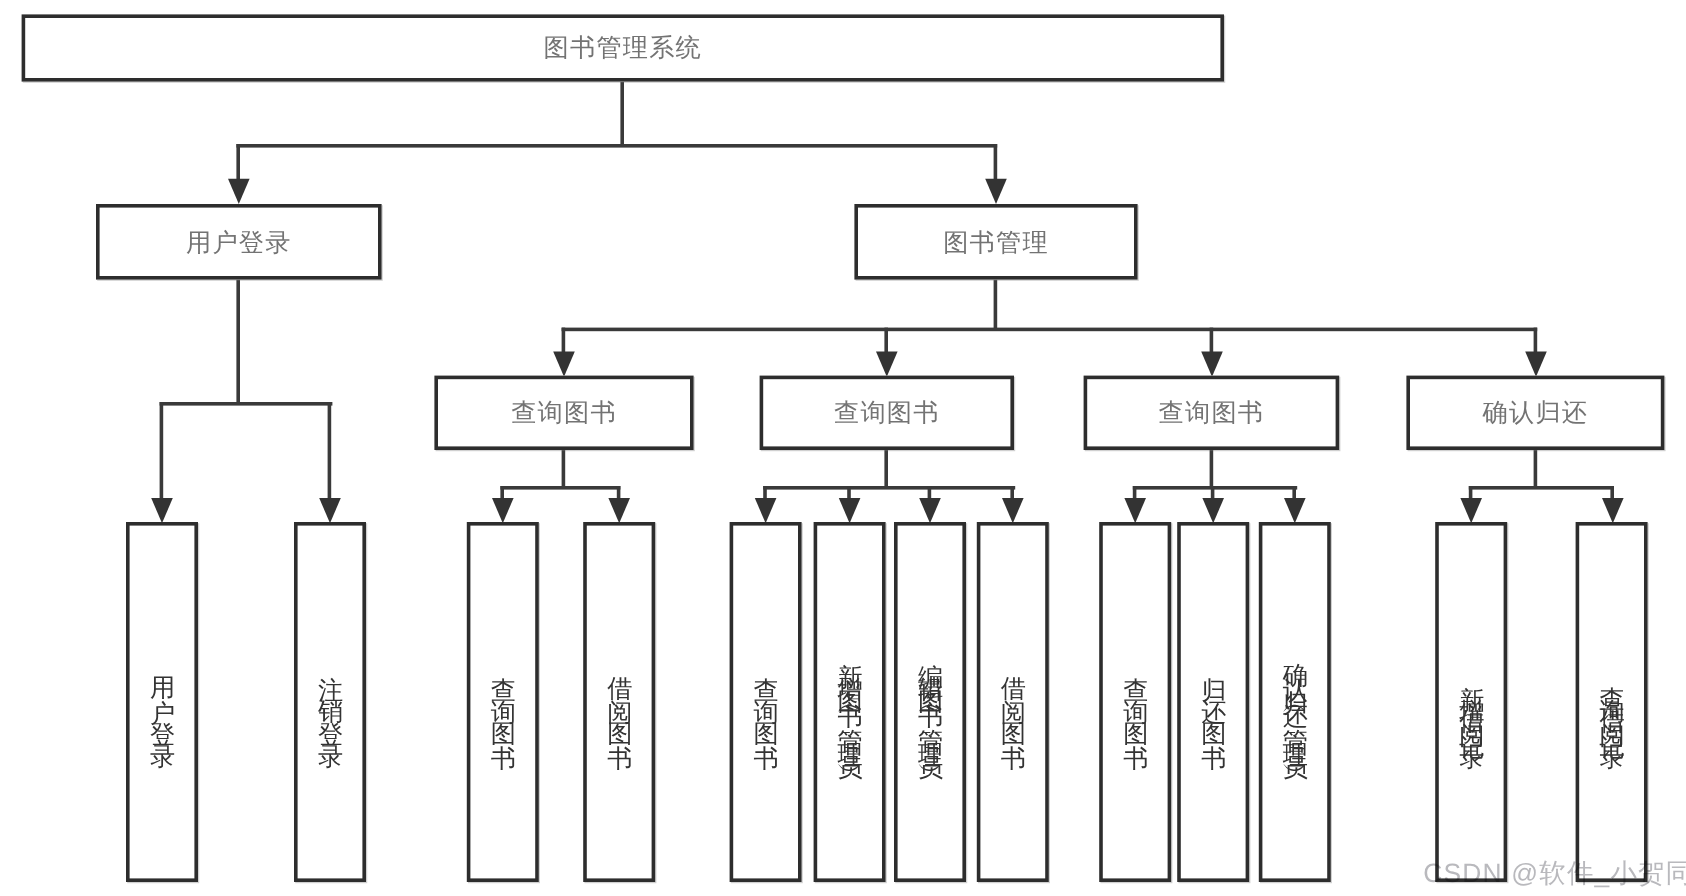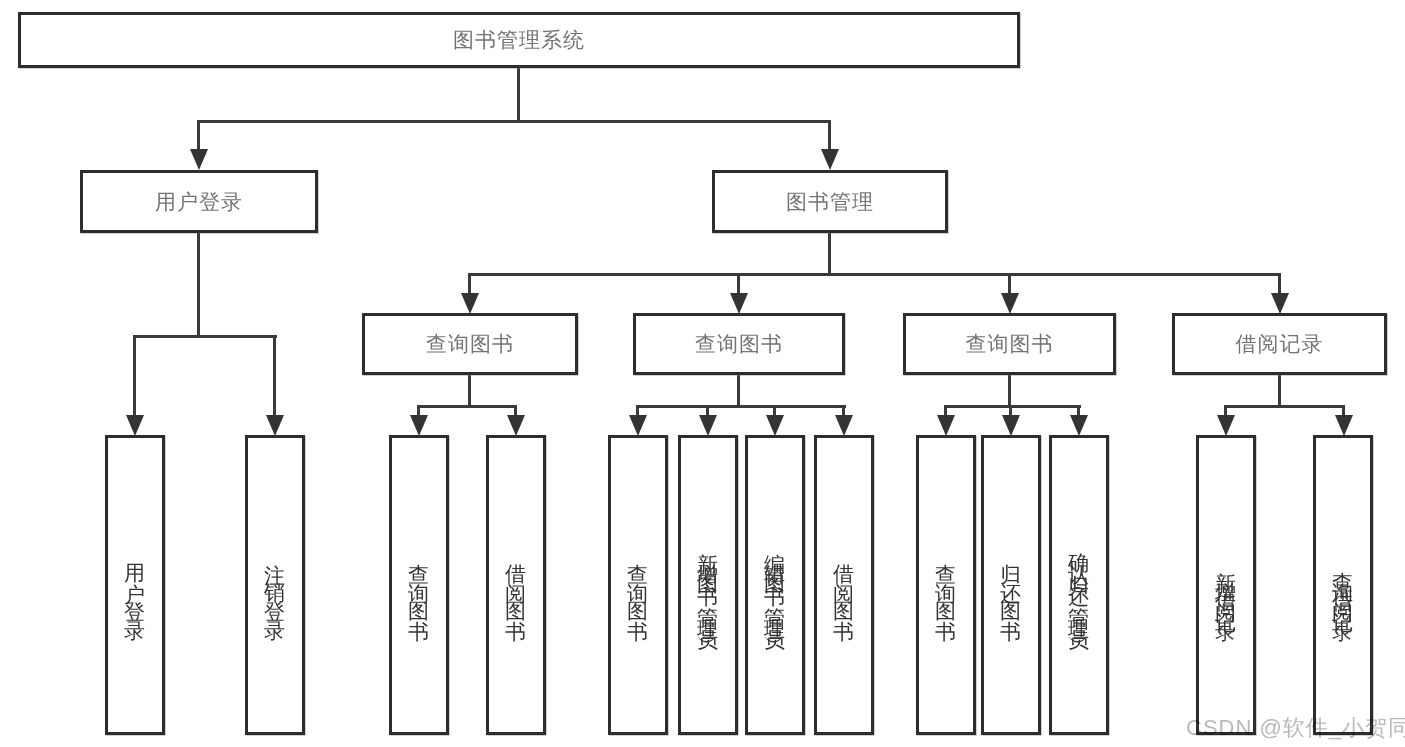--- a/index.html
+++ b/index.html
@@ -105,21 +105,21 @@
   <div class="hnode" style="left:362px;top:313px;width:216px;height:62px;">
     <span>查询图书</span>
   </div>
   <div class="hnode" style="left:633px;top:313px;width:212px;height:62px;">
     <span>查询图书</span>
   </div>
   <div class="hnode" style="left:903px;top:313px;width:213px;height:62px;">
     <span>查询图书</span>
   </div>
   <div class="hnode" style="left:1172px;top:313px;width:215px;height:62px;">
-    <span>借阅记录</span>
+    <span>确认归还</span>
   </div>
 
   <div class="vline" style="left:468px;top:375px;height:31px;"></div>
   <div class="hline" style="left:417px;top:405px;width:100px;"></div>
   <div class="vline" style="left:417px;top:405px;height:12px;"></div>
   <div class="vline" style="left:514px;top:405px;height:12px;"></div>
   <div class="arrowhead" style="left:410px;top:415px;"></div>
   <div class="arrowhead" style="left:507px;top:415px;"></div>
 
   <div class="vline" style="left:737px;top:375px;height:31px;"></div>

